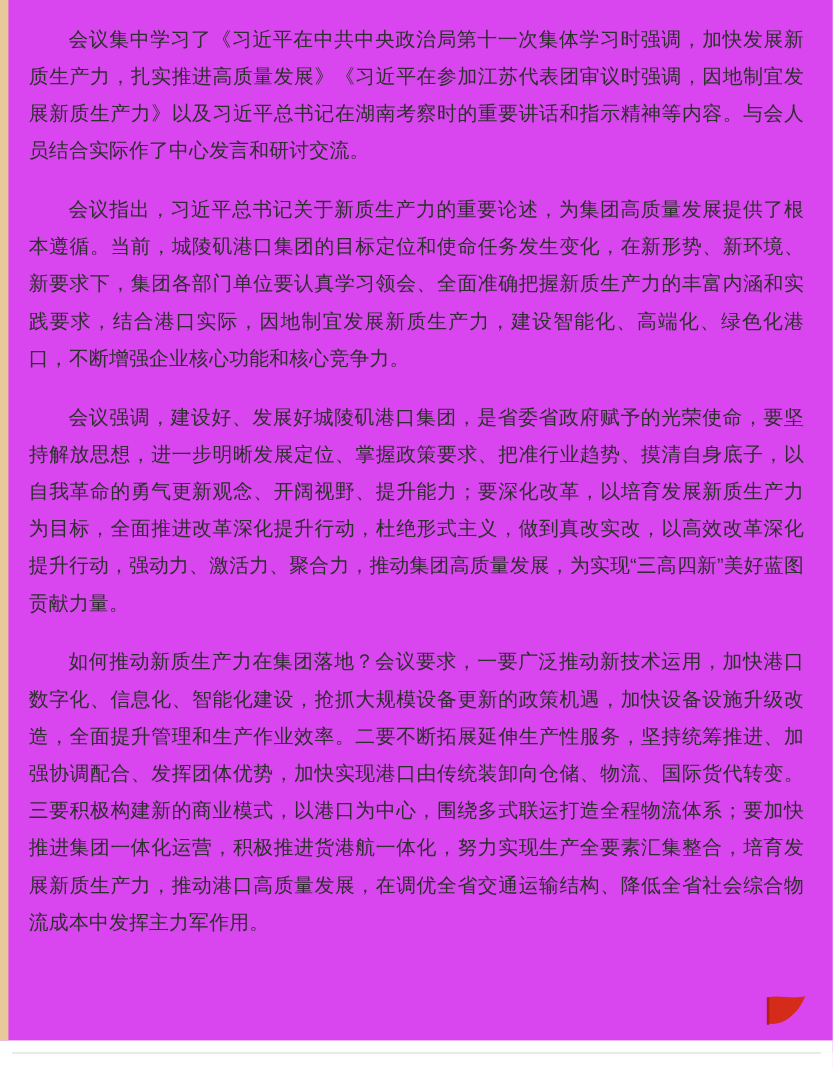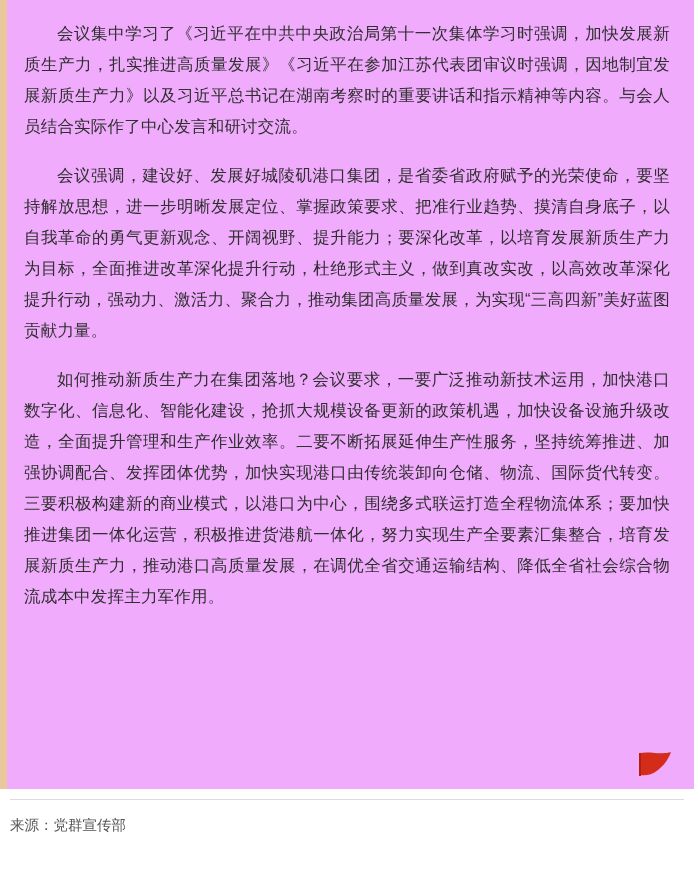--- a/index.html
+++ b/index.html
@@ -14,21 +14,21 @@
     overflow: hidden;
   }
   .page {
     position: relative;
     width: 694px;
     height: 890px;
     box-sizing: border-box;
   }
   .article-body {
     position: relative;
-    background: #f0abfc;
+    background: #d946ef;
     padding: 18px 24px 64px 24px;
     box-sizing: border-box;
     min-height: 789px;
   }
   .left-rule {
     position: absolute;
     left: 0;
     top: 0;
     bottom: 0;
     width: 7px;
@@ -78,20 +78,21 @@
 </style>
 </head>
 <body>
 
 <div class="page">
 
   <div class="article-body">
     <div class="left-rule"></div>
 
     <p class="para">会议集中学习了《习近平在中共中央政治局第十一次集体学习时强调，加快发展新质生产力，扎实推进高质量发展》《习近平在参加江苏代表团审议时强调，因地制宜发展新质生产力》以及习近平总书记在湖南考察时的重要讲话和指示精神等内容。与会人员结合实际作了中心发言和研讨交流。</p>
+    <p class="para">会议指出，习近平总书记关于新质生产力的重要论述，为集团高质量发展提供了根本遵循。当前，城陵矶港口集团的目标定位和使命任务发生变化，在新形势、新环境、新要求下，集团各部门单位要认真学习领会、全面准确把握新质生产力的丰富内涵和实践要求，结合港口实际，因地制宜发展新质生产力，建设智能化、高端化、绿色化港口，不断增强企业核心功能和核心竞争力。</p>
     <p class="para">会议强调，建设好、发展好城陵矶港口集团，是省委省政府赋予的光荣使命，要坚持解放思想，进一步明晰发展定位、掌握政策要求、把准行业趋势、摸清自身底子，以自我革命的勇气更新观念、开阔视野、提升能力；要深化改革，以培育发展新质生产力为目标，全面推进改革深化提升行动，杜绝形式主义，做到真改实改，以高效改革深化提升行动，强动力、激活力、聚合力，推动集团高质量发展，为实现“三高四新”美好蓝图贡献力量。</p>
     <p class="para">如何推动新质生产力在集团落地？会议要求，一要广泛推动新技术运用，加快港口数字化、信息化、智能化建设，抢抓大规模设备更新的政策机遇，加快设备设施升级改造，全面提升管理和生产作业效率。二要不断拓展延伸生产性服务，坚持统筹推进、加强协调配合、发挥团体优势，加快实现港口由传统装卸向仓储、物流、国际货代转变。三要积极构建新的商业模式，以港口为中心，围绕多式联运打造全程物流体系；要加快推进集团一体化运营，积极推进货港航一体化，努力实现生产全要素汇集整合，培育发展新质生产力，推动港口高质量发展，在调优全省交通运输结构、降低全省社会综合物流成本中发挥主力军作用。</p>
 
     <svg class="flag-mark" viewBox="0 0 34 26">
       <path d="M2 2 C12 0, 24 4, 33 1 C30 9, 26 14, 20 19 C14 24, 7 25, 2 24 Z" fill="#d42b1b"></path>
       <path d="M2 2 L2 25" stroke="#b02012" stroke-width="2" fill="none"></path>
     </svg>
   </div>
 
   <div class="footer">

